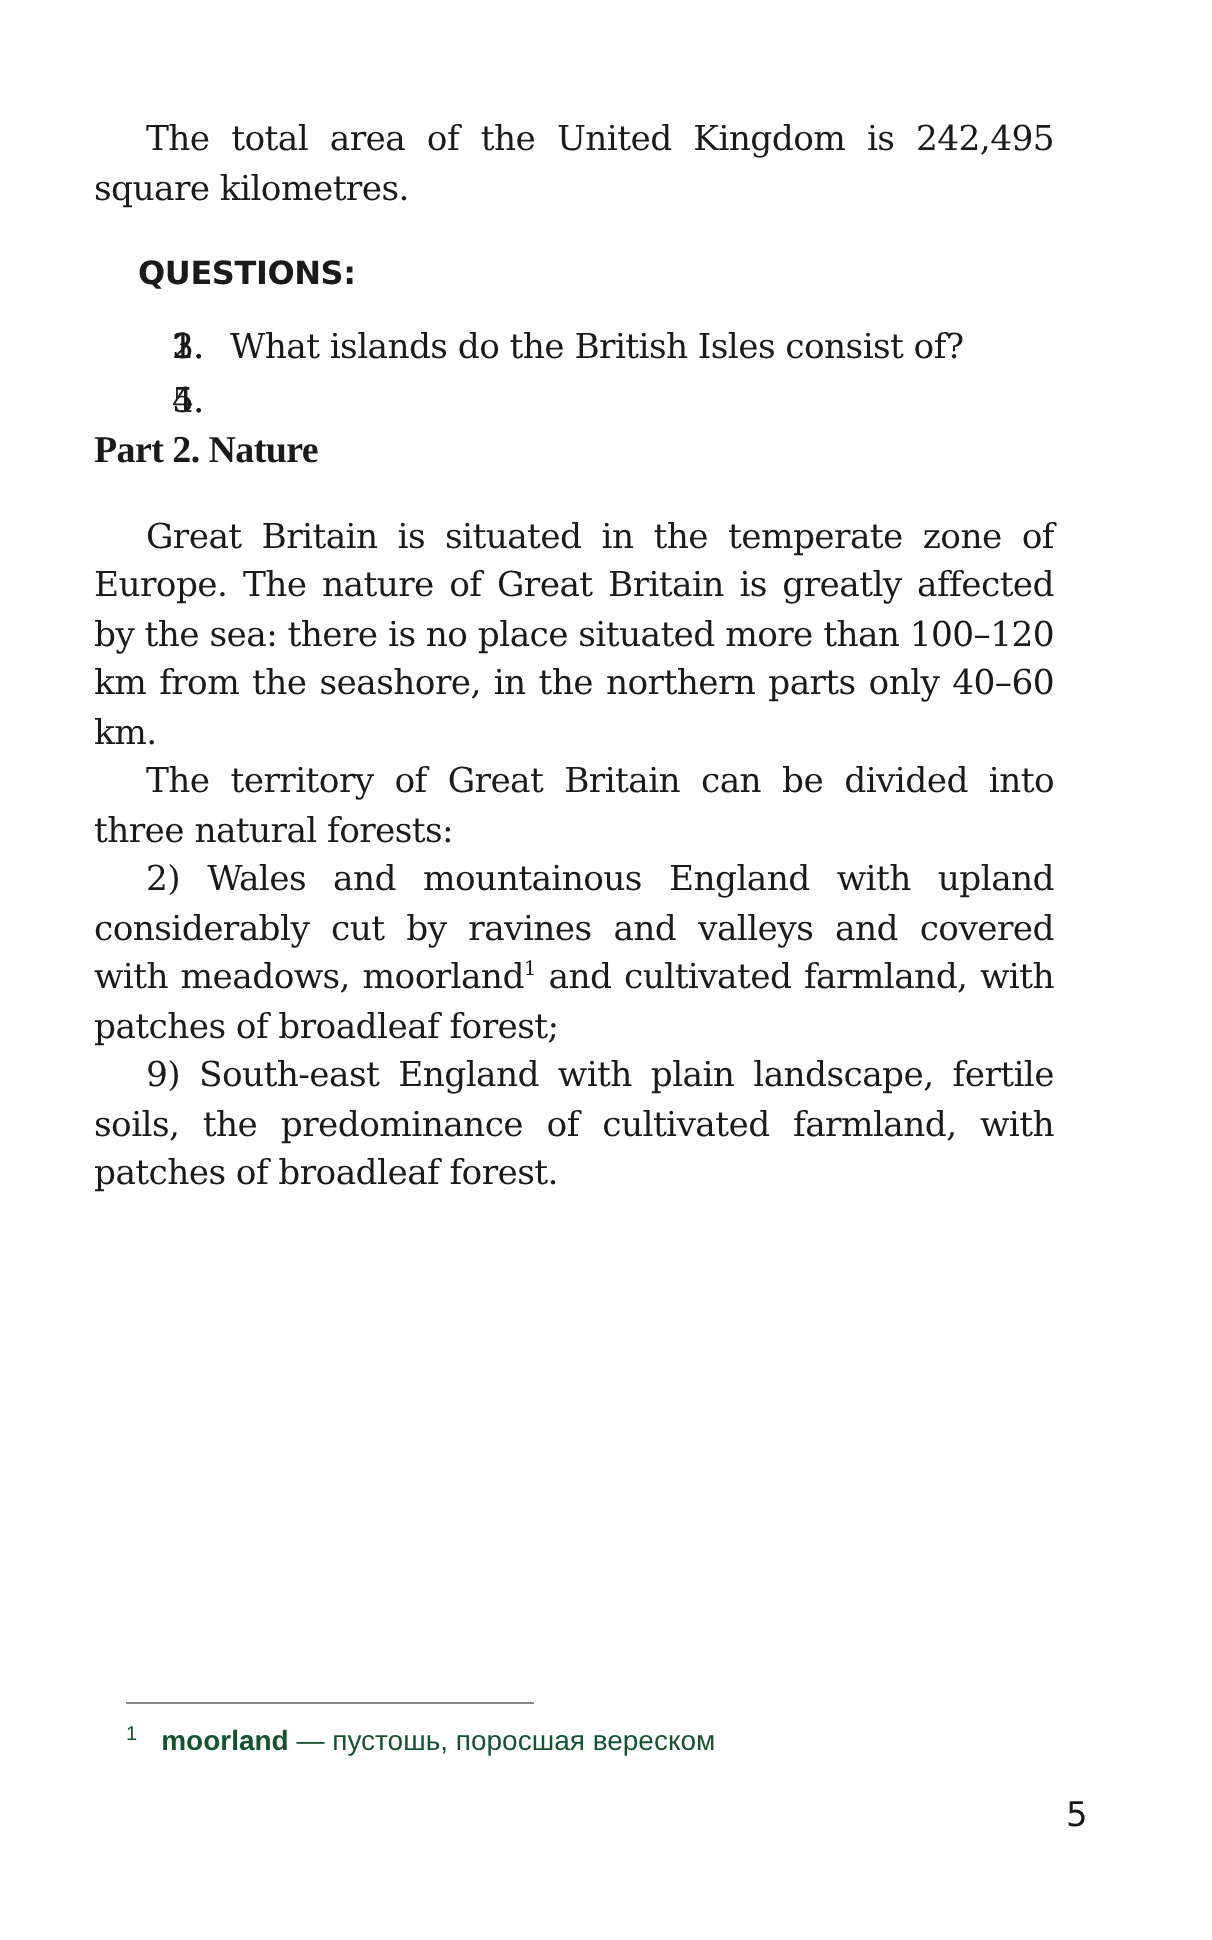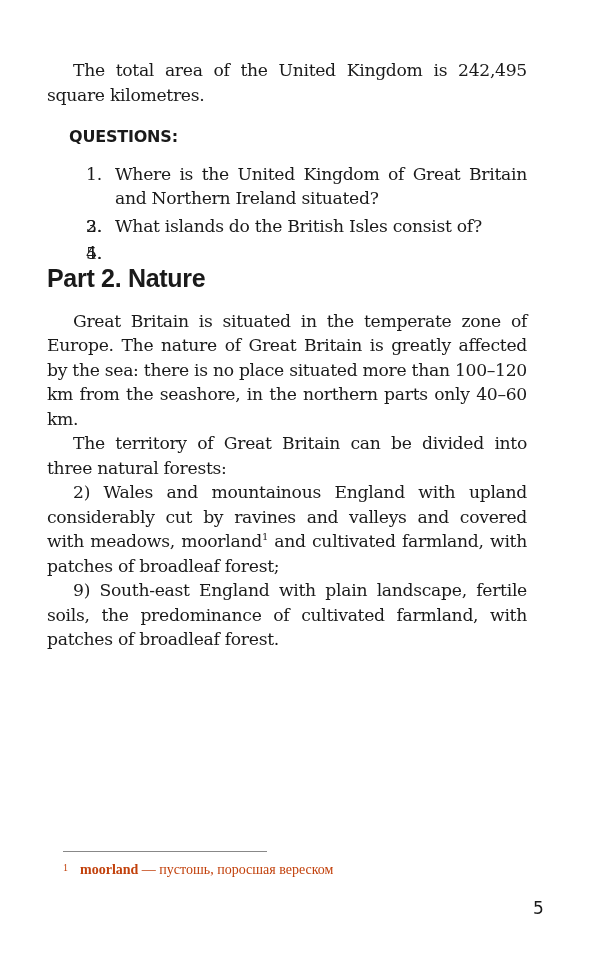--- a/index.html
+++ b/index.html
@@ -3,37 +3,37 @@
 <meta charset="utf-8">
 <style>
   html, body { margin:0; padding:0; background:#fff; }
   body { width:606px; height:970px; position:relative; overflow:hidden; color:#1a1a1a; }
   .page { position:absolute; left:47px; top:58px; width:480px; font-family:"DejaVu Serif", serif; font-size:17.2px; line-height:24.5px; letter-spacing:-0.3px; }
   p { margin:0; text-align:justify; text-indent:26px; }
   .qhead { font-family:"DejaVu Sans", sans-serif; font-weight:bold; font-size:16px; margin:18px 0 12px 22px; letter-spacing:-0.2px; }
   ol { list-style:none; margin:0; padding:0; }
   ol li { position:relative; padding-left:68px; text-align:justify; margin-bottom:3px; }
   ol li .num { position:absolute; left:39px; top:0; }
-  h2 { font-family:Liberation Sans, sans-serif; font-weight:bold; font-size:25px; margin:28px 0 18px 0; letter-spacing:-0.3px; }
+  h2 { font-family:Liberation Serif, serif; font-weight:bold; font-size:19px; margin:28px 0 18px 0; letter-spacing:-0.3px; }
   .fn-rule { position:absolute; left:63px; top:851px; width:204px; height:1px; background:#888; }
-  .footnote { position:absolute; left:63px; top:862px; font-family:Liberation Serif, serif; font-size:14px; color:#c2410c;text-align:right; }
+  .footnote { position:absolute; left:63px; top:862px; font-family:Liberation Sans, sans-serif; font-size:14px; color:#14532d;text-align:right; }
   .footnote .mark { font-size:10px; vertical-align:top; margin-right:12px; }
   .footnote b { font-weight:bold; }
   .pagenum { position:absolute; left:533px; top:898px; font-family:"DejaVu Sans", sans-serif; font-size:17px; }
   sup { font-size:10px; line-height:0; }
 </style>
 </head>
 <body>
 
 <div class="page">
   <p>The total area of the United Kingdom is 242,495 square kilometres.</p>
 
   <div class="qhead">QUESTIONS:</div>
   <ol>
-    <li><span class="num">1.</span><span>Where is the United Kingdom of Great Britain and Northern Ireland situated?</span></li>
+    <li><span class="num">1.</span></li>
     <li><span class="num">2.</span></li>
     <li><span class="num">3.</span><span>What islands do the British Isles consist of?</span></li>
     <li><span class="num">4.</span></li>
     <li><span class="num">5.</span></li>
   </ol>
 
   <h2>Part 2. Nature</h2>
 
   <p>Great Britain is situated in the temperate zone of Europe. The nature of Great Britain is greatly affected by the sea: there is no place situated more than 100–120 km from the seashore, in the northern parts only 40–60 km.</p>
   <p>The territory of Great Britain can be divided into three natural forests:</p>

